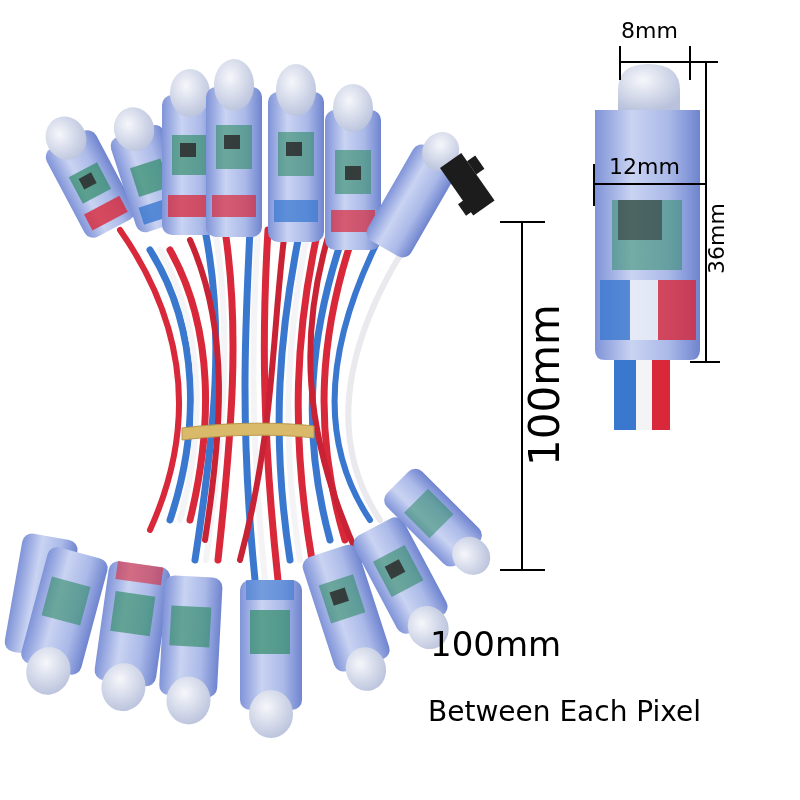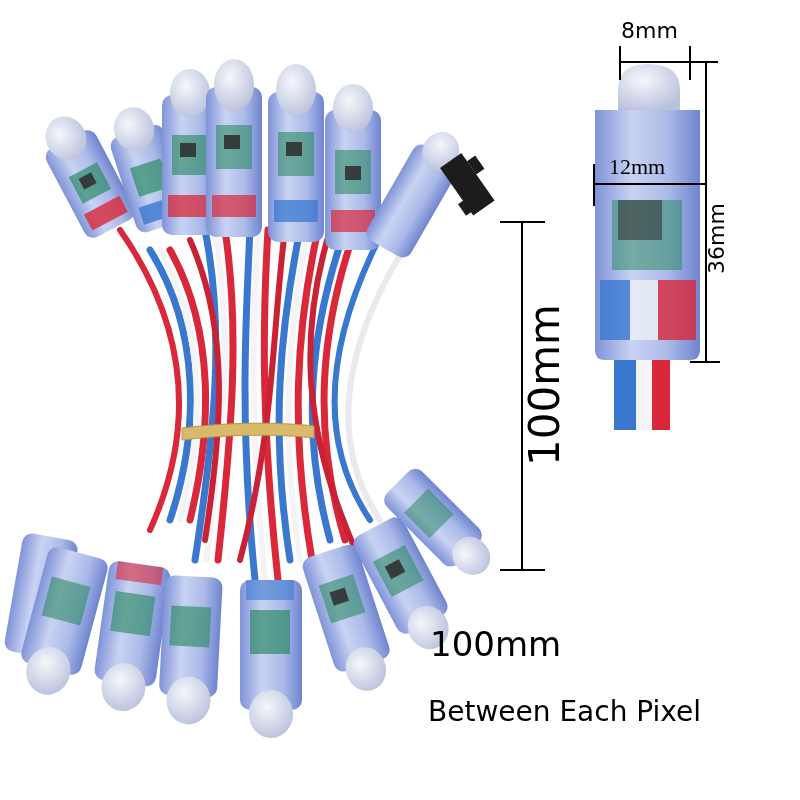--- a/index.html
+++ b/index.html
@@ -2,21 +2,21 @@
 <html><head>
 <meta charset="utf-8">
 <style>
   html, body { margin: 0; padding: 0; background: #ffffff; }
   body { width: 800px; height: 800px; position: relative; overflow: hidden;
          font-family: "DejaVu Sans", sans-serif; color: #000; }
   .stage { position: absolute; left: 0; top: 0; width: 800px; height: 566px; }
   svg { position: absolute; left: 0; top: 0; }
   .label { position: absolute; white-space: nowrap; color: #000; line-height: 1; }
   .lbl-8mm { left: 621px; top: 20px; font-size: 22px; }
-  .lbl-12mm { left: 609px; top: 156px; font-size: 22px; font-family: Liberation Serif, serif; }
+  .lbl-12mm { left: 609px; top: 156px; font-size: 22px; }
   .lbl-36mm { left: 706px; top: 228px; font-size: 22px; transform: rotate(-90deg); transform-origin: left top; top: 274px; }
   .lbl-100v { left: 524px; top: 466px; font-size: 42px; transform: rotate(-90deg); transform-origin: left top; }
   .lbl-100h { left: 430px; top: 627px; font-size: 34px; }
   .lbl-between { left: 428px; top: 698px; font-size: 28px; }
 </style>
 </head>
 <body>
 
 <div class="stage">
 

